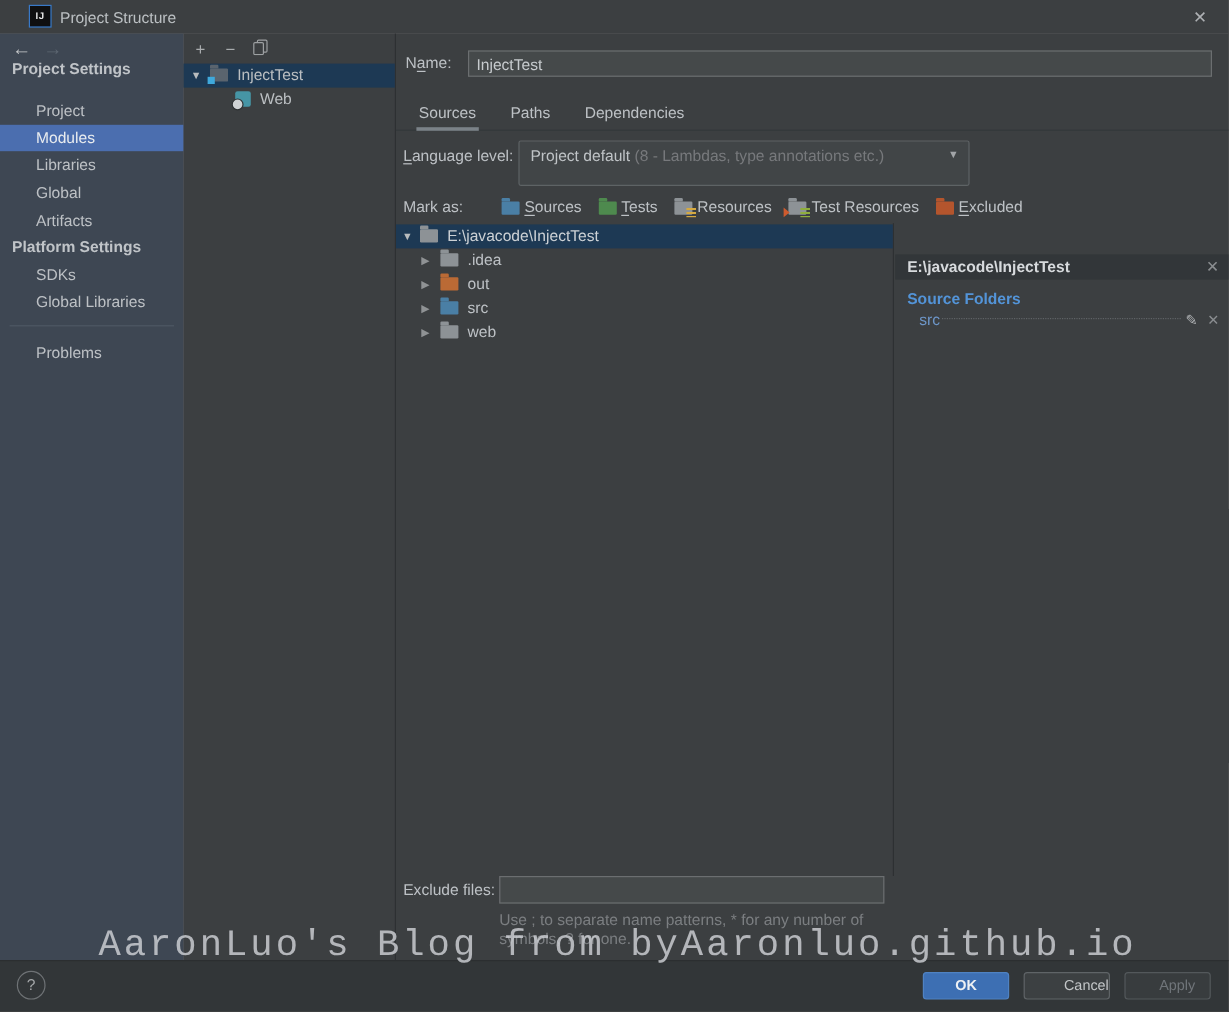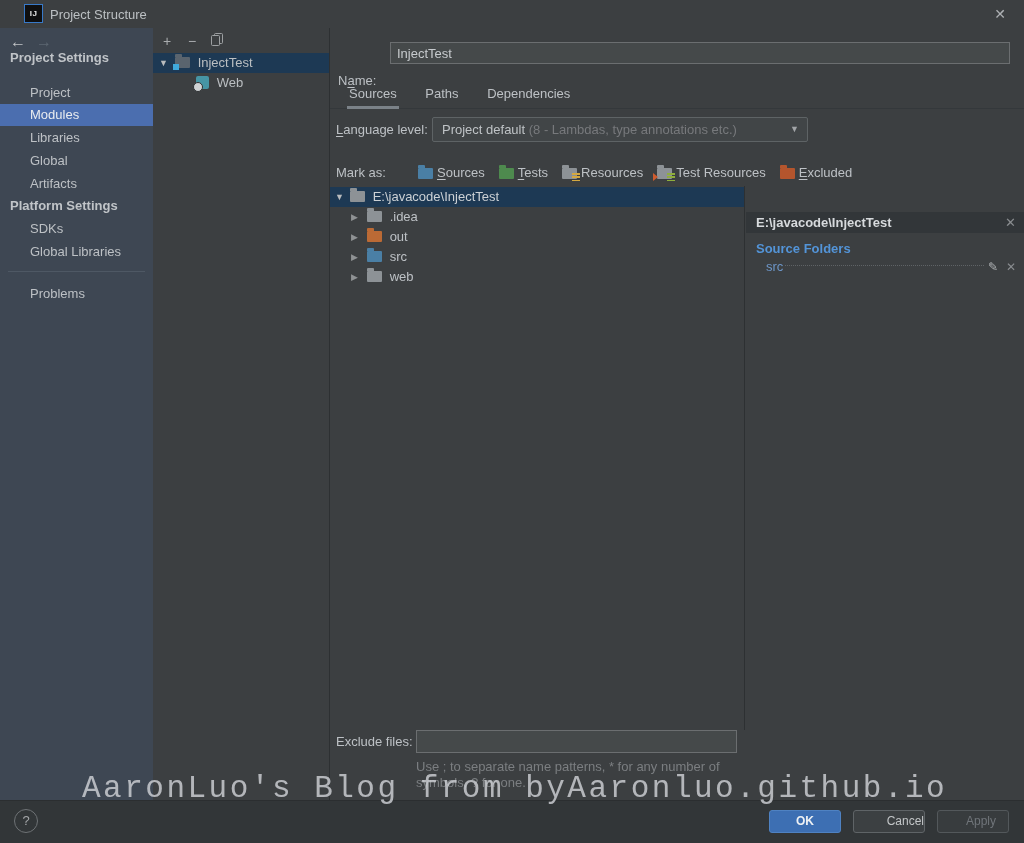--- a/index.html
+++ b/index.html
@@ -50,29 +50,29 @@
   .module-icon::before { content:""; position:absolute; top:-3px; left:0; width:7px; height:3px; border-radius:1px 1px 0 0; background:inherit; }
   .module-icon::after { content:""; position:absolute; left:-2px; bottom:-2px; width:6px; height:6px; background:#3fa9dc; }
   .web-icon { position:relative; display:inline-block; width:13px; height:13px; background:#4695a5; border-radius:2px; vertical-align:-2px; }
   .web-icon::after { content:""; position:absolute; left:-3px; bottom:-3px; width:8px; height:8px; border-radius:50%; background:#cfd2d4; border:1px solid #2e3133; }
 
   
   .main { position:absolute; top:28px; left:330px; width:694px; height:772px; background:#3c3f41; }
   .lbl { color:#bdc1c5; }
   .mn { text-decoration:underline; text-underline-offset:2px; }
 
-  .name-label { position:absolute; top:14px; left:8px; height:22px; line-height:22px;margin-top:28px; }
+  .name-label { position:absolute; top:14px; left:8px; height:22px; line-height:22px; }
   .name-input { position:absolute; top:14px; left:60px; width:620px; height:22px; background:#45494a; border:1px solid #6b6e70; color:#c7cbce; font-family:"Liberation Sans",sans-serif; font-size:13px; padding:0 6px; outline:none; }
 
   .tabs-row { position:absolute; top:54px; left:0; right:0; height:27px; padding-left:17px; border-bottom:1px solid #34383b; }
   .tab { position:relative; display:inline-block; height:26px; line-height:24px; margin-right:21px; padding:0 2px; color:#bdc1c5; cursor:pointer; }
   .tab.selected::after { content:""; position:absolute; left:0; right:0; bottom:-1px; height:3px; background:#7b8288; }
 
   .lang-label { position:absolute; top:90px; left:6px; height:24px; line-height:24px; }
-  .combo { position:absolute; top:89px; left:102px; width:376px; height:25px; background:#414547; border:1px solid #5e6365; border-radius:2px; line-height:23px; padding:0 24px 0 9px; cursor:pointer; }
+  .combo { position:absolute; top:89px; left:102px; width:376px; height:38px; background:#414547; border:1px solid #5e6365; border-radius:2px; line-height:23px; padding:0 24px 0 9px; cursor:pointer; }
   .combo .val { color:#bfc3c6; }
   .combo .hint { color:#77797c; }
   .combo-arrow { position:absolute; right:8px; top:0; height:23px; line-height:23px; font-size:9px; color:#a2a5a8; }
 
   .markas-row { position:absolute; top:133px; left:0; right:0; height:24px; line-height:24px; }
   .markas-label { position:absolute; left:6px; }
   .markas-items { position:absolute; left:88px; display:flex; gap:14px; align-items:center; height:24px; }
   .mark-item { display:flex; gap:4px; align-items:center; cursor:pointer; color:#bdc1c5; }
 
   .split { position:absolute; top:158px; left:0; width:694px; height:544px; }

